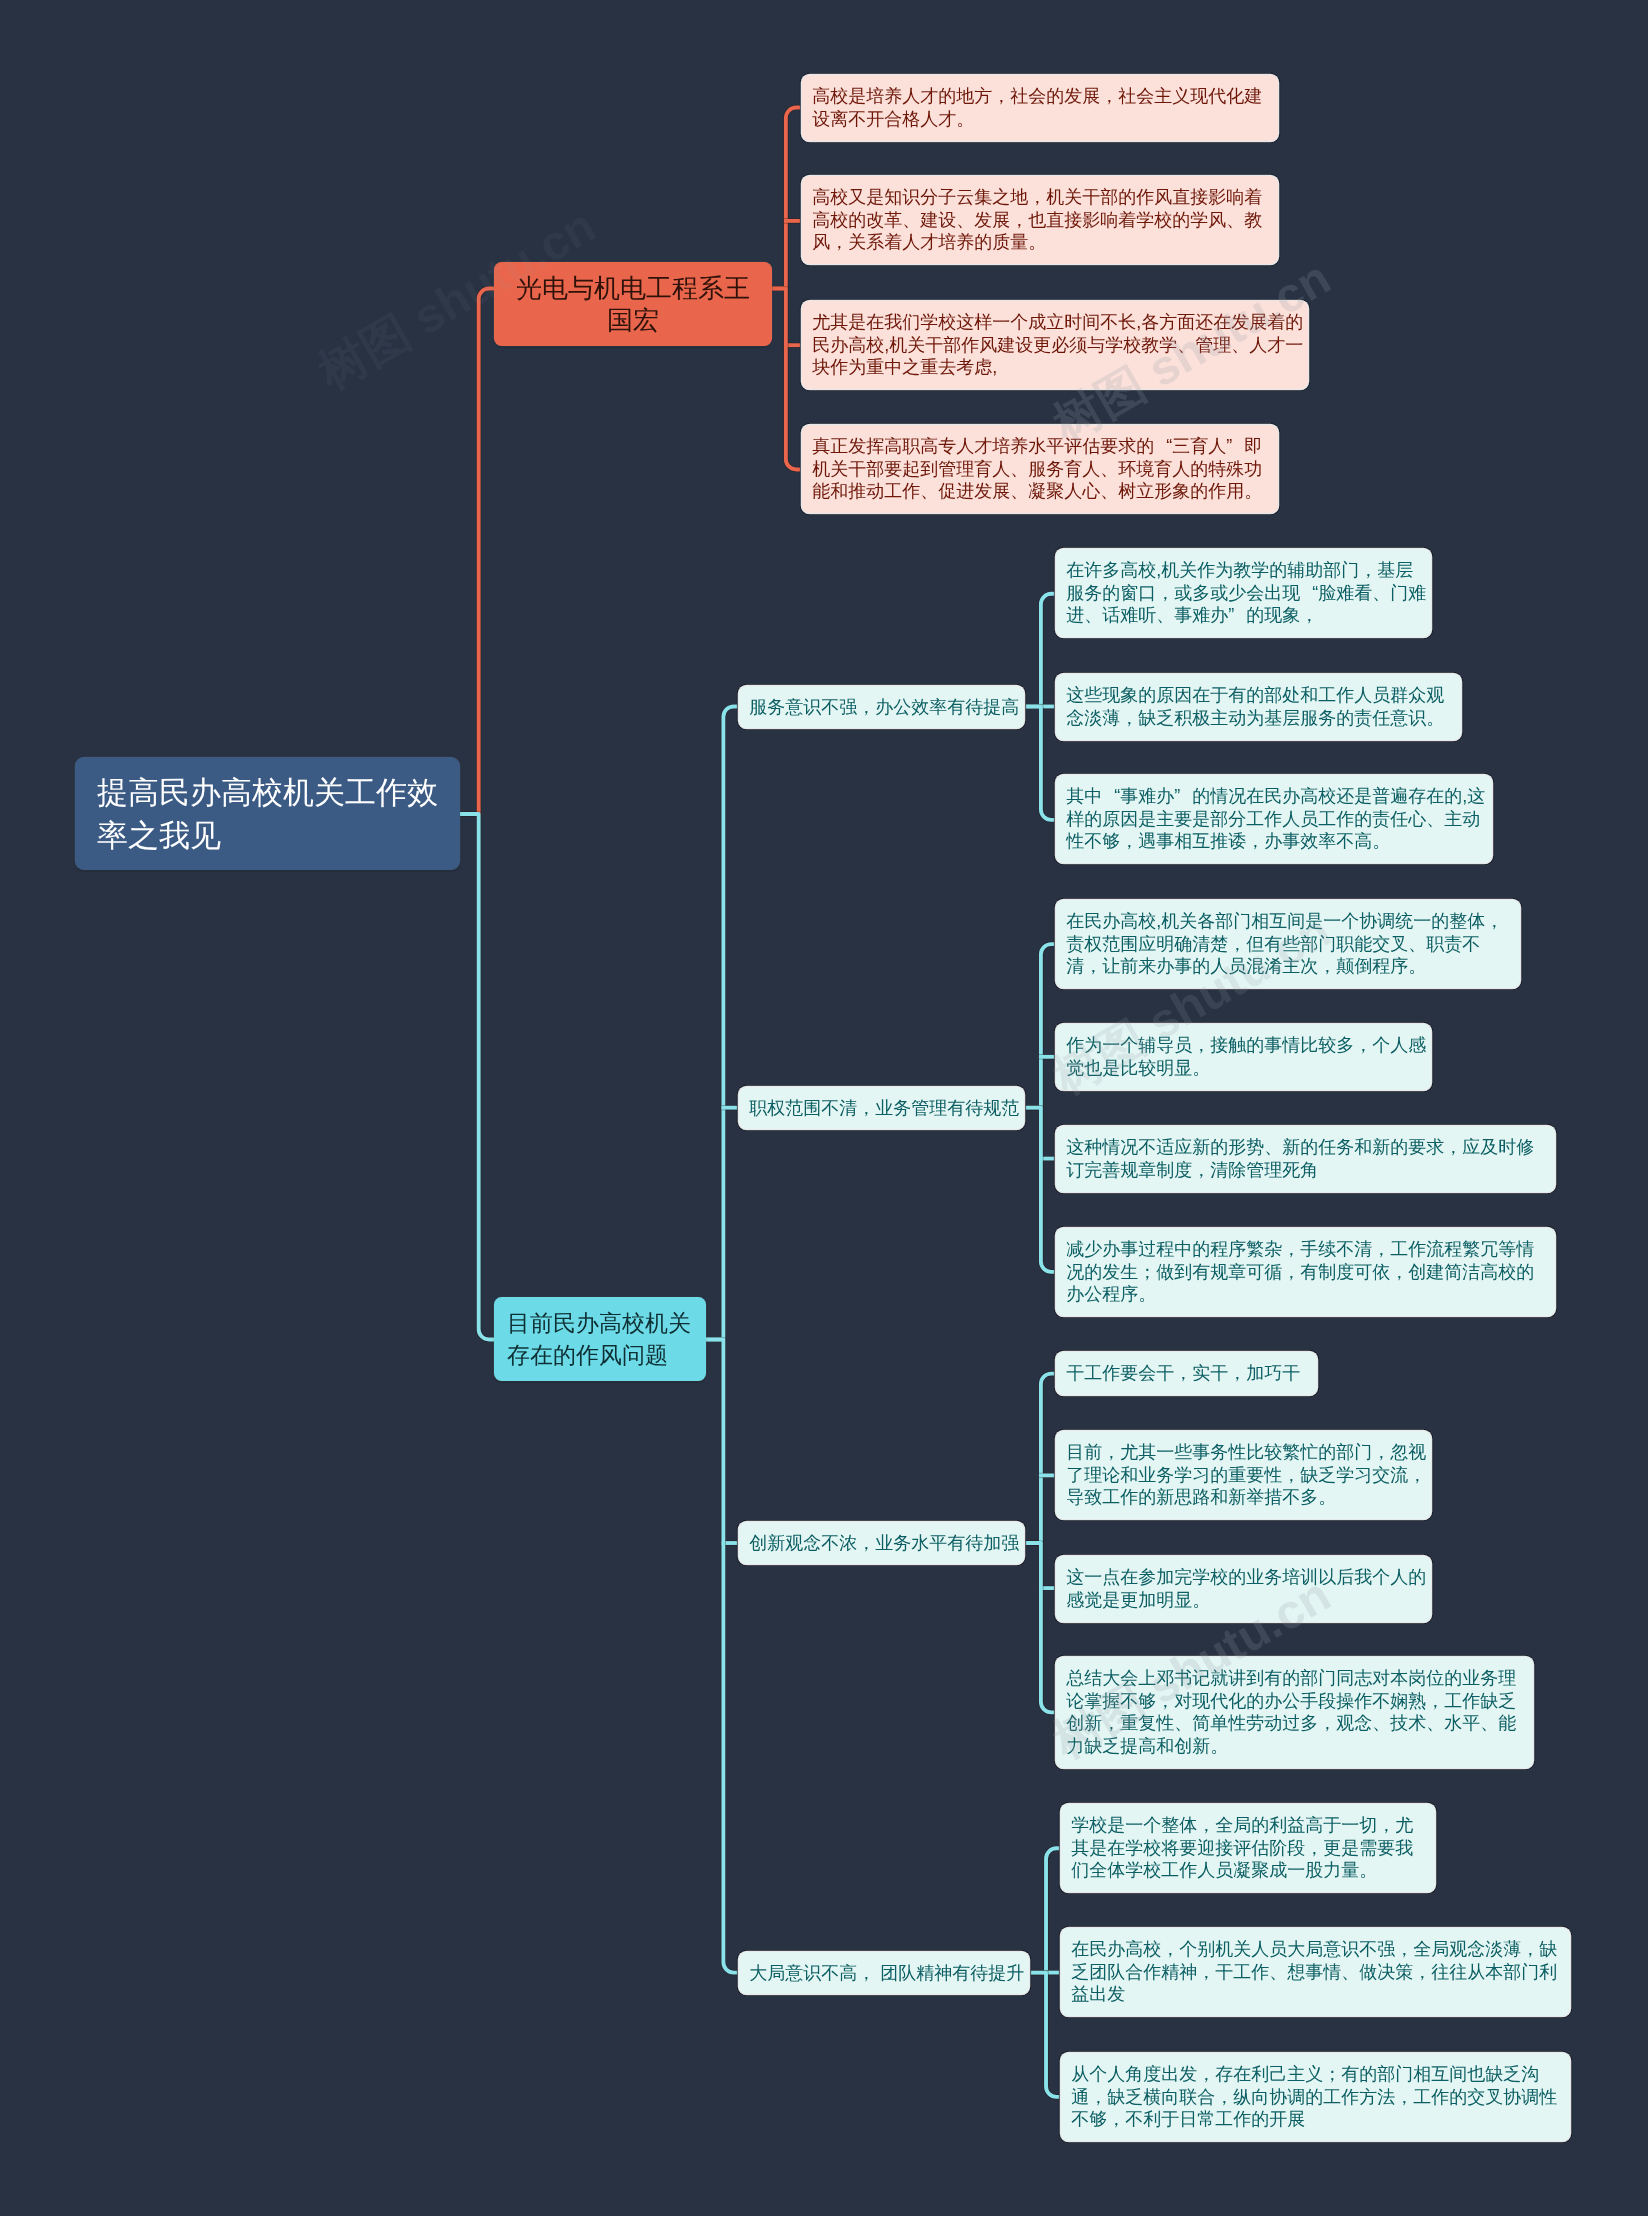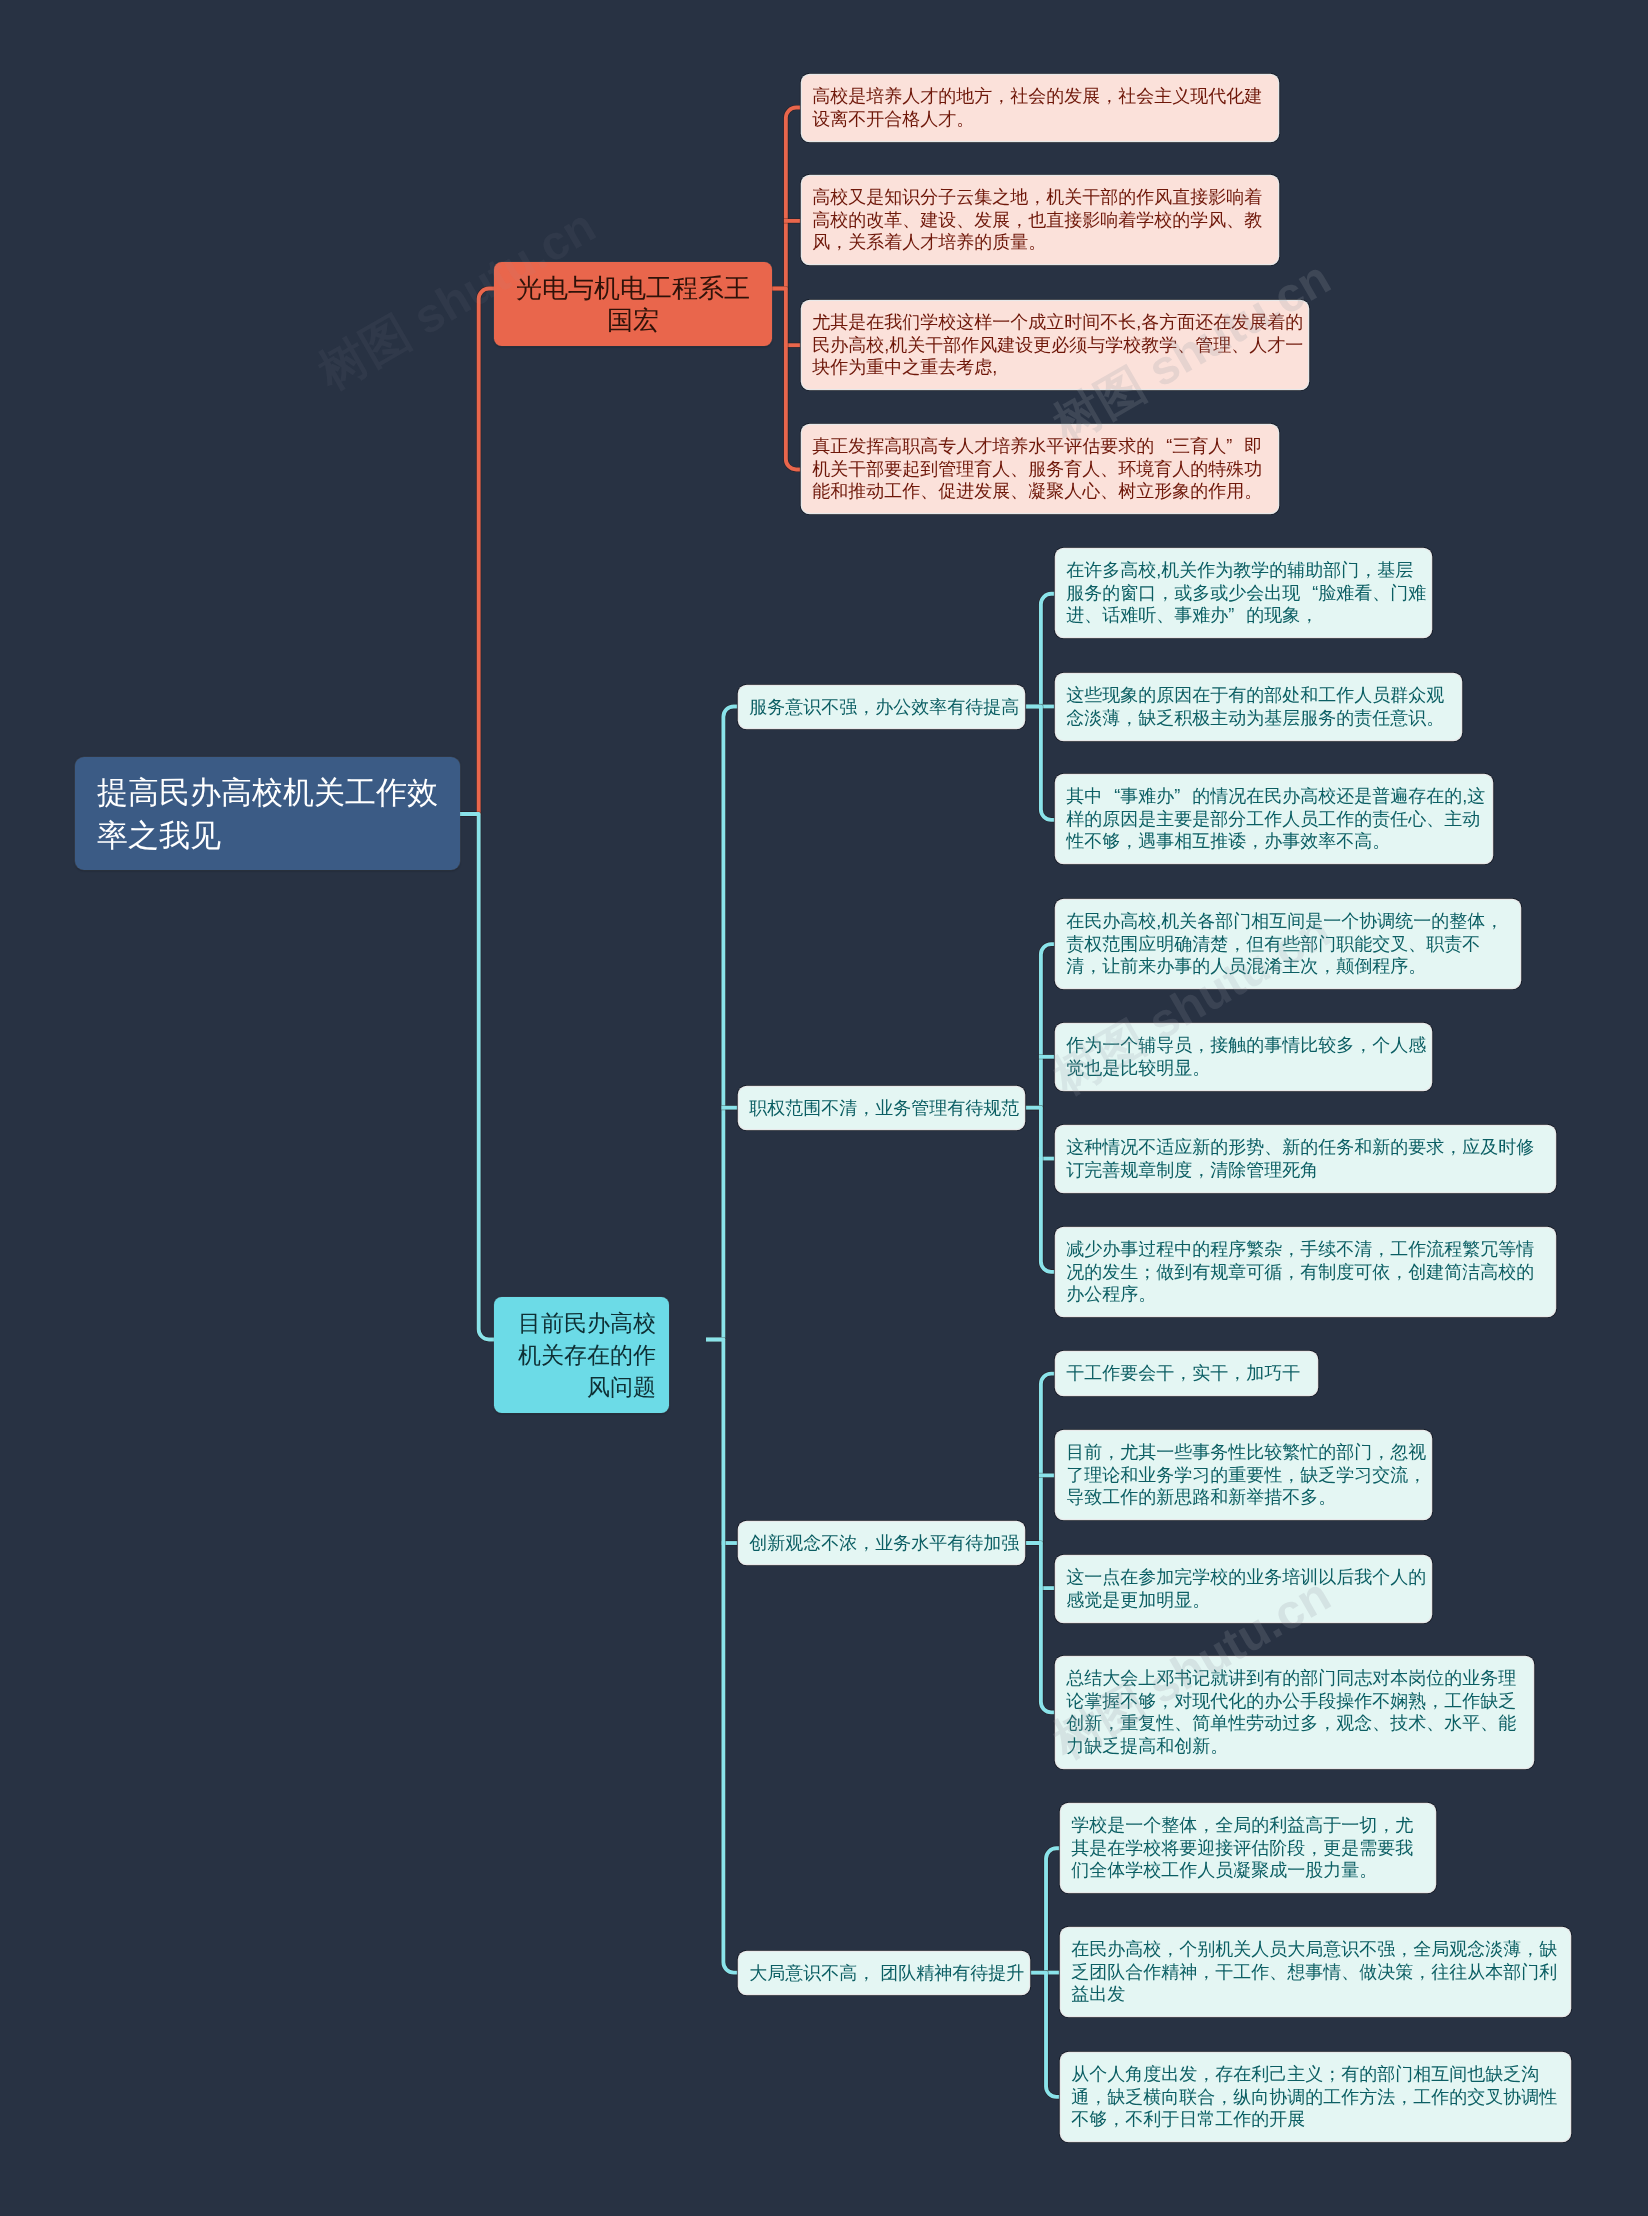--- a/index.html
+++ b/index.html
@@ -73,21 +73,21 @@
       <path d="M1621 3063H1648" fill="none" stroke="#8ae3ea" stroke-width="6" stroke-linecap="butt" stroke-linejoin="round"></path>
       <path d="M1597 3063H1624V3240A16 16 0 0 0 1640 3256H1648" fill="none" stroke="rgba(35,18,14,0.45)" stroke-width="8" stroke-linecap="butt" stroke-linejoin="round"></path>
       <path d="M1597 3063H1624V3240A16 16 0 0 0 1640 3256H1648" fill="none" stroke="#8ae3ea" stroke-width="6" stroke-linecap="butt" stroke-linejoin="round"></path>
     </svg>
   <div class="node root" style="background: rgb(59, 91, 133); color: rgb(255, 255, 255); font-size: 31px; line-height: 43px; border-radius: 9px; padding: 13.5px 22px; text-align: left; font-weight: 400; box-shadow: rgba(255, 255, 255, 0.1) 0px 0px 0px 0.6px, rgba(0, 0, 0, 0.35) 0px 0.6px 1.9px; width: 385px; left: 75px; top: 757px;"><span class="lbl">提高民办高校机关工作效率之我见</span></div>
   <div class="node branch-orange" style="background: rgb(233, 102, 76); color: rgb(46, 18, 9); font-size: 26px; line-height: 32px; border-radius: 7.7px; padding: 10px 11.6px; text-align: center; font-weight: 400; box-shadow: rgba(255, 255, 255, 0.1) 0px 0px 0px 0.6px, rgba(0, 0, 0, 0.35) 0px 0.6px 1.9px; width: 278px; left: 494px; top: 262px;"><span class="lbl">光电与机电工程系王国宏</span></div>
   <div class="node leaf-orange" style="background: rgb(251, 225, 218); color: rgb(110, 23, 9); font-size: 18px; line-height: 22.5px; border-radius: 7.7px; padding: 10.3px 3.9px 10.3px 10.3px; text-align: left; font-weight: 400; box-shadow: rgba(255, 255, 255, 0.9) 0px 0px 0px 1.3px, rgba(14, 19, 29, 0.9) 0px 0px 0px 2.1px; width: 476px; left: 802px; top: 75px;"><span class="lbl">高校是培养人才的地方，社会的发展，社会主义现代化建设离不开合格人才。</span></div>
   <div class="node leaf-orange" style="background: rgb(251, 225, 218); color: rgb(110, 23, 9); font-size: 18px; line-height: 22.5px; border-radius: 7.7px; padding: 10.3px 3.9px 10.3px 10.3px; text-align: left; font-weight: 400; box-shadow: rgba(255, 255, 255, 0.9) 0px 0px 0px 1.3px, rgba(14, 19, 29, 0.9) 0px 0px 0px 2.1px; width: 476px; left: 802px; top: 176px;"><span class="lbl">高校又是知识分子云集之地，机关干部的作风直接影响着高校的改革、建设、发展，也直接影响着学校的学风、教风，关系着人才培养的质量。</span></div>
   <div class="node leaf-orange" style="background: rgb(251, 225, 218); color: rgb(110, 23, 9); font-size: 18px; line-height: 22.5px; border-radius: 7.7px; padding: 10.3px 3.9px 10.3px 10.3px; text-align: left; font-weight: 400; box-shadow: rgba(255, 255, 255, 0.9) 0px 0px 0px 1.3px, rgba(14, 19, 29, 0.9) 0px 0px 0px 2.1px; width: 506px; left: 802px; top: 301px;"><span class="lbl">尤其是在我们学校这样一个成立时间不长,各方面还在发展着的民办高校,机关干部作风建设更必须与学校教学、管理、人才一块作为重中之重去考虑,</span></div>
   <div class="node leaf-orange" style="background: rgb(251, 225, 218); color: rgb(110, 23, 9); font-size: 18px; line-height: 22.5px; border-radius: 7.7px; padding: 10.3px 3.9px 10.3px 10.3px; text-align: left; font-weight: 400; box-shadow: rgba(255, 255, 255, 0.9) 0px 0px 0px 1.3px, rgba(14, 19, 29, 0.9) 0px 0px 0px 2.1px; width: 476px; left: 802px; top: 425px;"><span class="lbl">真正发挥高职高专人才培养水平评估要求的<i class="q qo">“</i>三育人<i class="q qc">”</i>即机关干部要起到管理育人、服务育人、环境育人的特殊功能和推动工作、促进发展、凝聚人心、树立形象的作用。</span></div>
-  <div class="node branch-cyan" style="background: rgb(108, 219, 231); color: rgb(14, 47, 52); font-size: 23px; line-height: 32px; border-radius: 7.7px; padding: 10px 13px; text-align: right; font-weight: 400; box-shadow: rgba(255, 255, 255, 0.1) 0px 0px 0px 0.6px, rgba(0, 0, 0, 0.35) 0px 0.6px 1.9px; width: 175px; left: 494px; top: 1297px;"><span class="lbl">目前民办高校机关存在的作风问题</span></div>
+  <div class="node branch-cyan" style="background: rgb(108, 219, 231); color: rgb(14, 47, 52); font-size: 23px; line-height: 32px; border-radius: 7.7px; padding: 10px 13px; text-align: left; font-weight: 400; box-shadow: rgba(255, 255, 255, 0.1) 0px 0px 0px 0.6px, rgba(0, 0, 0, 0.35) 0px 0.6px 1.9px; width: 212px; left: 494px; top: 1297px;"><span class="lbl">目前民办高校机关存在的作风问题</span></div>
   <div class="node sub-cyan" style="background: rgb(228, 246, 243); color: rgb(11, 94, 99); font-size: 18px; line-height: 22.5px; border-radius: 7.7px; padding: 9.7px 3.9px 9.7px 10.3px; text-align: left; font-weight: 400; box-shadow: rgba(255, 255, 255, 0.9) 0px 0px 0px 1.3px, rgba(14, 19, 29, 0.9) 0px 0px 0px 2.1px; width: 285px; left: 739px; top: 686px;"><span class="lbl">服务意识不强，办公效率有待提高</span></div>
   <div class="node leaf-cyan" style="background: rgb(228, 246, 243); color: rgb(11, 94, 99); font-size: 18px; line-height: 22.5px; border-radius: 7.7px; padding: 10.3px 3.9px 10.3px 10.3px; text-align: left; font-weight: 400; box-shadow: rgba(255, 255, 255, 0.9) 0px 0px 0px 1.3px, rgba(14, 19, 29, 0.9) 0px 0px 0px 2.1px; width: 375px; left: 1056px; top: 549px;"><span class="lbl">在许多高校,机关作为教学的辅助部门，基层服务的窗口，或多或少会出现<i class="q qo">“</i>脸难看、门难进、话难听、事难办<i class="q qc">”</i>的现象，</span></div>
   <div class="node leaf-cyan" style="background: rgb(228, 246, 243); color: rgb(11, 94, 99); font-size: 18px; line-height: 22.5px; border-radius: 7.7px; padding: 10.3px 3.9px 10.3px 10.3px; text-align: left; font-weight: 400; box-shadow: rgba(255, 255, 255, 0.9) 0px 0px 0px 1.3px, rgba(14, 19, 29, 0.9) 0px 0px 0px 2.1px; width: 405px; left: 1056px; top: 674px;"><span class="lbl">这些现象的原因在于有的部处和工作人员群众观念淡薄，缺乏积极主动为基层服务的责任意识。</span></div>
   <div class="node leaf-cyan" style="background: rgb(228, 246, 243); color: rgb(11, 94, 99); font-size: 18px; line-height: 22.5px; border-radius: 7.7px; padding: 10.3px 3.9px 10.3px 10.3px; text-align: left; font-weight: 400; box-shadow: rgba(255, 255, 255, 0.9) 0px 0px 0px 1.3px, rgba(14, 19, 29, 0.9) 0px 0px 0px 2.1px; width: 436px; left: 1056px; top: 775px;"><span class="lbl">其中<i class="q qo">“</i>事难办<i class="q qc">”</i>的情况在民办高校还是普遍存在的,这样的原因是主要是部分工作人员工作的责任心、主动性不够，遇事相互推诿，办事效率不高。</span></div>
   <div class="node sub-cyan" style="background: rgb(228, 246, 243); color: rgb(11, 94, 99); font-size: 18px; line-height: 22.5px; border-radius: 7.7px; padding: 9.7px 3.9px 9.7px 10.3px; text-align: left; font-weight: 400; box-shadow: rgba(255, 255, 255, 0.9) 0px 0px 0px 1.3px, rgba(14, 19, 29, 0.9) 0px 0px 0px 2.1px; width: 285px; left: 739px; top: 1087px;"><span class="lbl">职权范围不清，业务管理有待规范</span></div>
   <div class="node leaf-cyan" style="background: rgb(228, 246, 243); color: rgb(11, 94, 99); font-size: 18px; line-height: 22.5px; border-radius: 7.7px; padding: 10.3px 3.9px 10.3px 10.3px; text-align: left; font-weight: 400; box-shadow: rgba(255, 255, 255, 0.9) 0px 0px 0px 1.3px, rgba(14, 19, 29, 0.9) 0px 0px 0px 2.1px; width: 464px; left: 1056px; top: 900px;"><span class="lbl">在民办高校,机关各部门相互间是一个协调统一的整体，责权范围应明确清楚，但有些部门职能交叉、职责不清，让前来办事的人员混淆主次，颠倒程序。</span></div>
   <div class="node leaf-cyan" style="background: rgb(228, 246, 243); color: rgb(11, 94, 99); font-size: 18px; line-height: 22.5px; border-radius: 7.7px; padding: 10.3px 3.9px 10.3px 10.3px; text-align: left; font-weight: 400; box-shadow: rgba(255, 255, 255, 0.9) 0px 0px 0px 1.3px, rgba(14, 19, 29, 0.9) 0px 0px 0px 2.1px; width: 375px; left: 1056px; top: 1024px;"><span class="lbl">作为一个辅导员，接触的事情比较多，个人感觉也是比较明显。</span></div>
   <div class="node leaf-cyan" style="background: rgb(228, 246, 243); color: rgb(11, 94, 99); font-size: 18px; line-height: 22.5px; border-radius: 7.7px; padding: 10.3px 3.9px 10.3px 10.3px; text-align: left; font-weight: 400; box-shadow: rgba(255, 255, 255, 0.9) 0px 0px 0px 1.3px, rgba(14, 19, 29, 0.9) 0px 0px 0px 2.1px; width: 499px; left: 1056px; top: 1126px;"><span class="lbl">这种情况不适应新的形势、新的任务和新的要求，应及时修订完善规章制度，清除管理死角</span></div>
   <div class="node leaf-cyan" style="background: rgb(228, 246, 243); color: rgb(11, 94, 99); font-size: 18px; line-height: 22.5px; border-radius: 7.7px; padding: 10.3px 3.9px 10.3px 10.3px; text-align: left; font-weight: 400; box-shadow: rgba(255, 255, 255, 0.9) 0px 0px 0px 1.3px, rgba(14, 19, 29, 0.9) 0px 0px 0px 2.1px; width: 499px; left: 1056px; top: 1228px;"><span class="lbl">减少办事过程中的程序繁杂，手续不清，工作流程繁冗等情况的发生；做到有规章可循，有制度可依，创建简洁高校的办公程序。</span></div>
   <div class="node sub-cyan" style="background: rgb(228, 246, 243); color: rgb(11, 94, 99); font-size: 18px; line-height: 22.5px; border-radius: 7.7px; padding: 9.7px 3.9px 9.7px 10.3px; text-align: left; font-weight: 400; box-shadow: rgba(255, 255, 255, 0.9) 0px 0px 0px 1.3px, rgba(14, 19, 29, 0.9) 0px 0px 0px 2.1px; width: 285px; left: 739px; top: 1522px;"><span class="lbl">创新观念不浓，业务水平有待加强</span></div>

